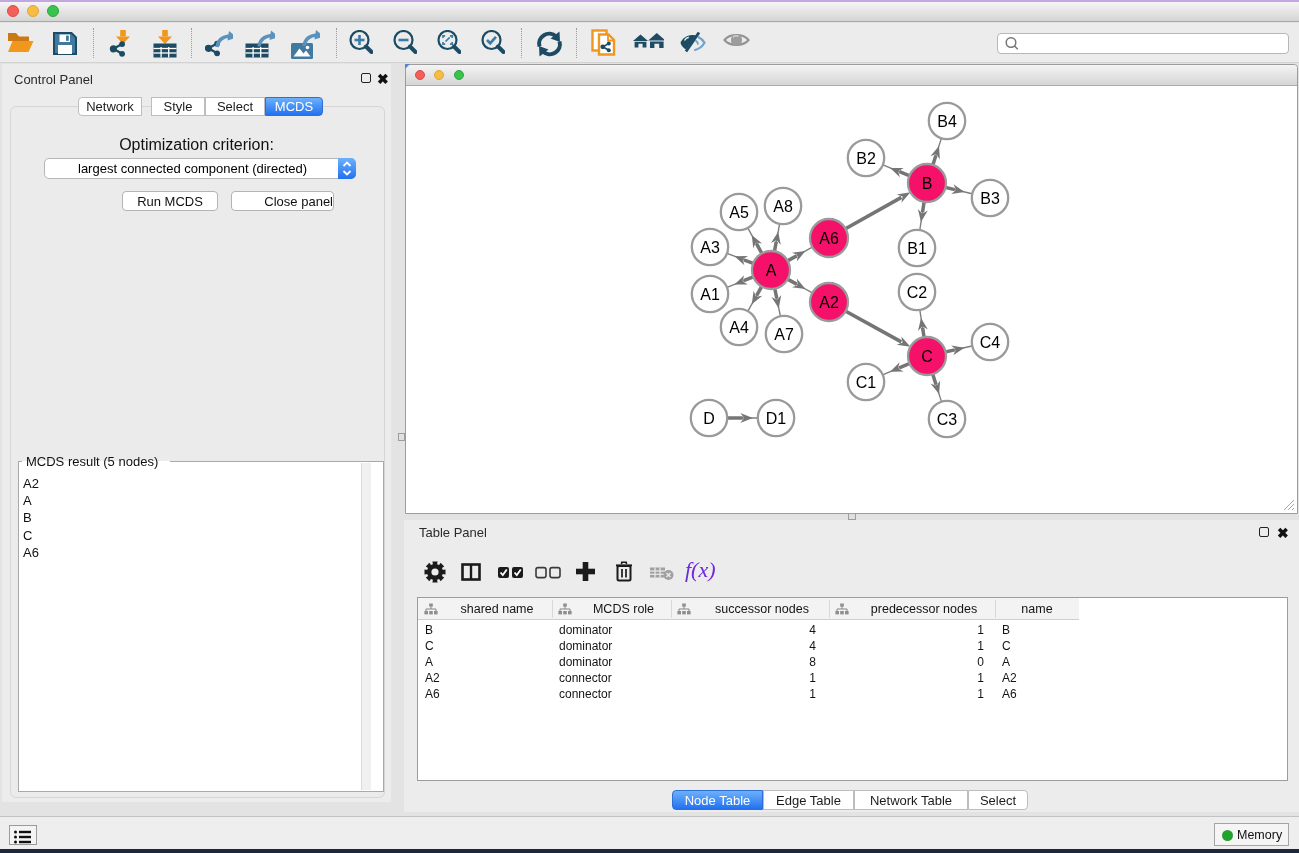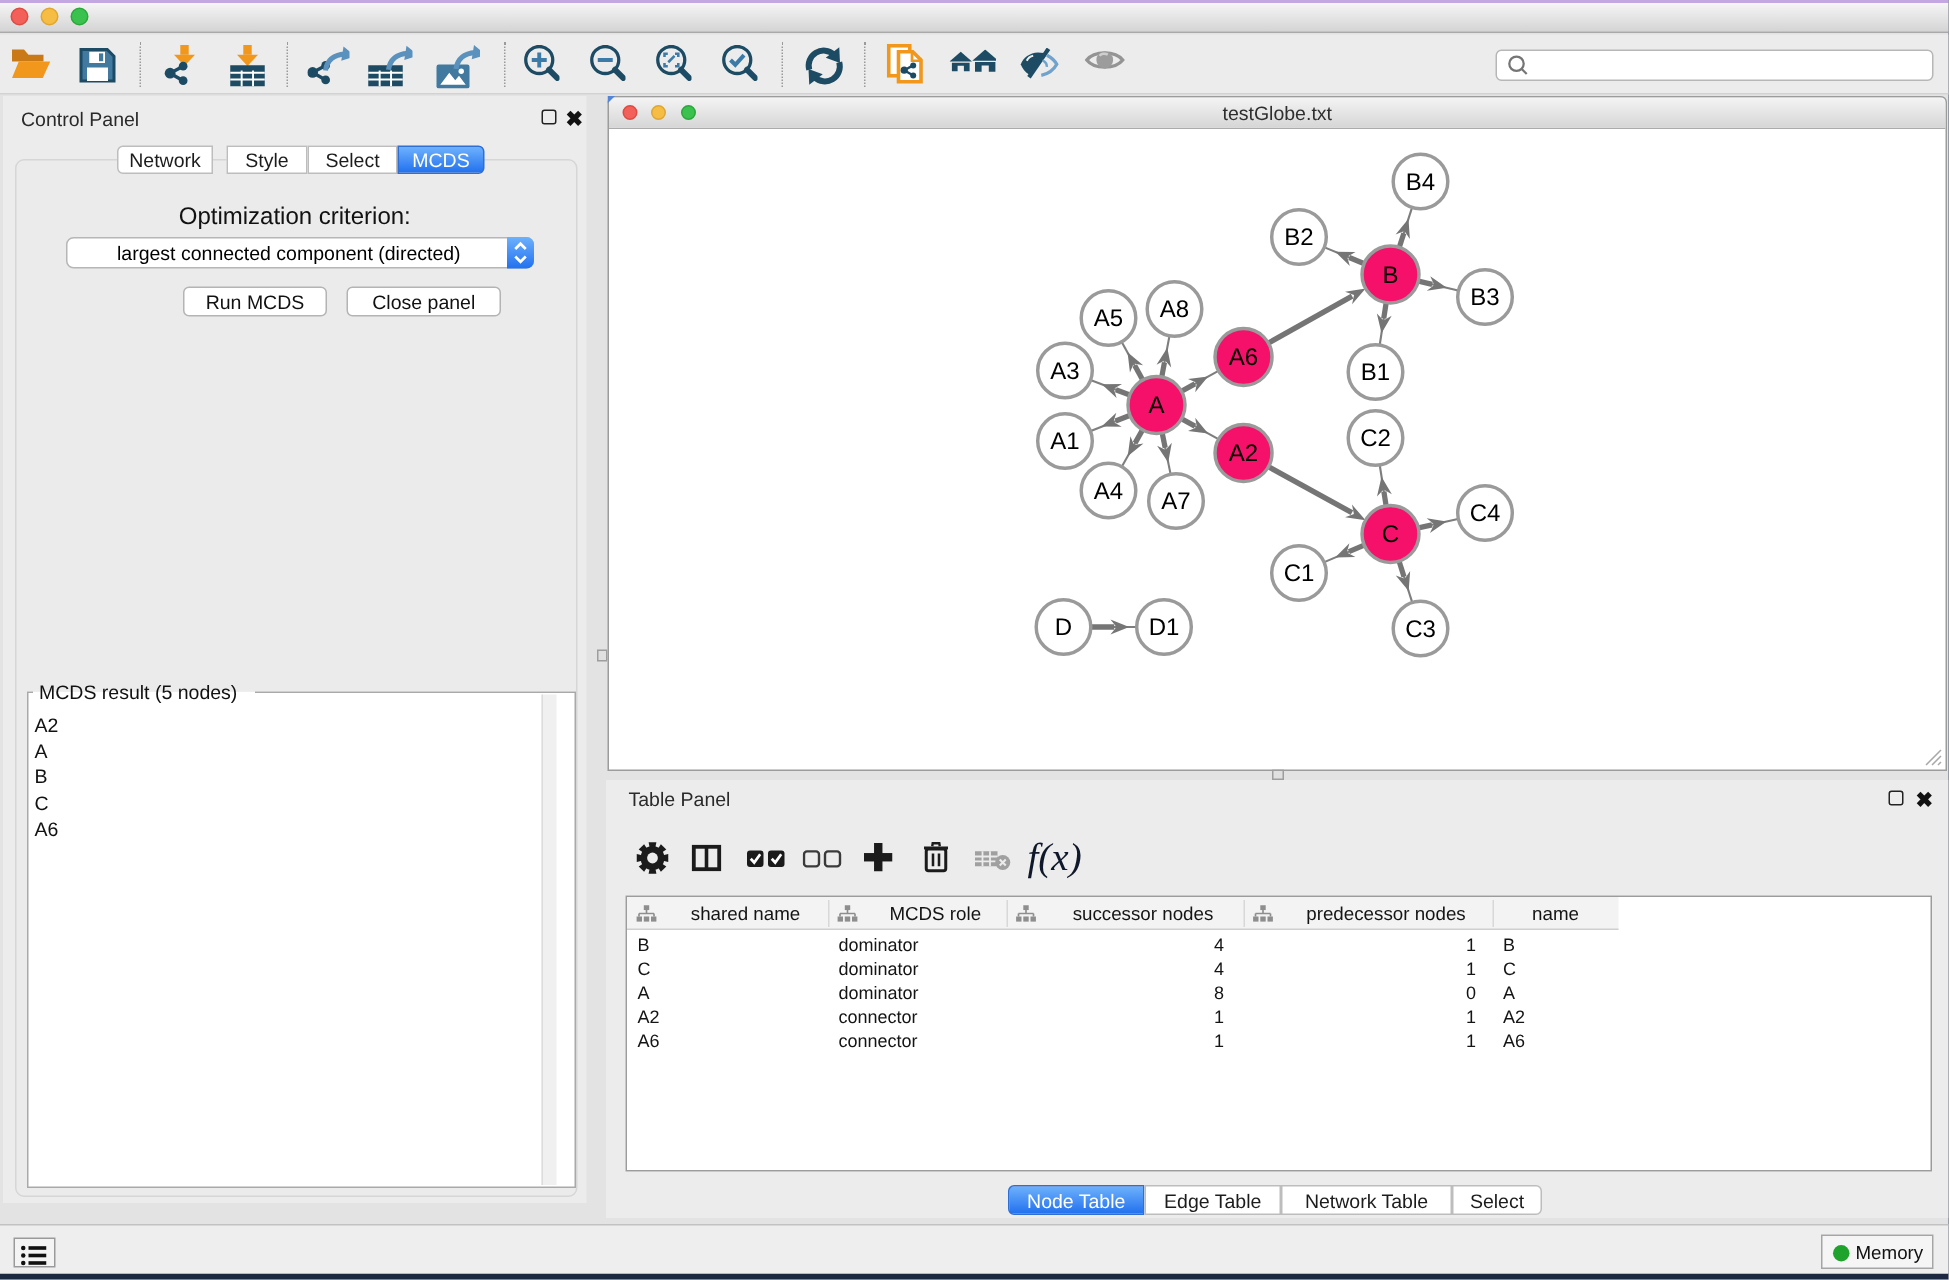--- a/index.html
+++ b/index.html
@@ -180,39 +180,38 @@
   <div style="position:absolute;left:42px;top:94px;width:312px;height:21px;background:#fff;border:1px solid #b6b6b6;border-radius:5px;">
     <div style="position:absolute;left:13px;top:2px;font-size:13px;color:#000000;padding-left:20px;">largest connected component (directed)</div>
     <div style="position:absolute;right:-1px;top:-1px;width:18px;height:21px;border-radius:0 5px 5px 0;background:linear-gradient(#6db1fc,#2271ef);">
       <svg width="18" height="21" viewBox="0 0 18 21">
         <path d="M5.5 8 L9 4.5 L12.5 8" fill="none" stroke="#fff" stroke-width="1.8"></path>
         <path d="M5.5 13 L9 16.5 L12.5 13" fill="none" stroke="#fff" stroke-width="1.8"></path>
       </svg>
     </div>
   </div>
   <div class="btn" style="left:92px;top:127px;width:96px;height:20px;line-height:19px;">Run MCDS</div>
-  <div class="btn" style="left:201px;top:127px;width:103px;height:20px;line-height:19px;">Close panel</div>
+  <div class="btn" style="left:201px;top:127px;width:103px;height:20px;line-height:19px;text-align:right;">Close panel</div>
 
   <div style="position:absolute;left:16px;top:397px;width:366px;height:331px;border:1px solid #a9a9a9;background:#fff;"></div>
   <div style="position:absolute;left:20px;top:396px;width:148px;height:1px;background:#ececec;"></div>
   <div style="position:absolute;left:20px;top:397px;width:148px;height:2px;background:#ffffff;"></div>
   <div style="position:absolute;left:24px;top:390px;font-size:13px;color:#111;">MCDS result (5 nodes)</div>
   <div style="position:absolute;left:21px;top:411px;font-size:13px;color:#111;line-height:17.2px;">A2<br>A<br>B<br>C<br>A6</div>
   <div style="position:absolute;left:359px;top:399px;width:10px;height:327px;background:#f0f0f0;border-left:1px solid #dcdcdc;"></div>
 </div>
 
 <div class="nwin">
   <svg width="5" height="5" style="position:absolute;left:-1px;top:-1px;z-index:3" viewBox="0 0 5 5">
       <path d="M0 0 L5 0 L0 5 Z" fill="#5585d8"></path>
     </svg>
   <div class="ntitle">
     <div class="tl" style="left:9px;top:5px;width:10px;height:10px;background:#f3605a;border:0.5px solid #dd4b44;"></div>
     <div class="tl" style="left:28px;top:5px;width:10px;height:10px;background:#f6bd44;border:0.5px solid #e0a630;"></div>
     <div class="tl" style="left:48px;top:5px;width:10px;height:10px;background:#3bc24e;border:0.5px solid #2aa83c;"></div>
-    <div style="position:absolute;top:3px;width:100%;text-align:center;font-size:13px;color:#2e2e2e;">testGlobe.txt</div>
   </div>
   <svg id="graph" width="891" height="426" style="position:absolute;left:0;top:23px;" viewBox="0 0 891 426">
 <line x1="365.0" y1="182.0" x2="340.8" y2="138.2" stroke="#7e7e7e" stroke-width="1.4"></line>
 <line x1="365.0" y1="182.0" x2="350.5" y2="155.7" stroke="#757575" stroke-width="3.5"></line>
 <path d="M345.7 146.9 L356.1 155.5 L349.8 154.4 L347.3 160.3 Z" fill="#757575"></path>
 <line x1="365.0" y1="182.0" x2="374.0" y2="133.9" stroke="#7e7e7e" stroke-width="1.4"></line>
 <line x1="365.0" y1="182.0" x2="370.3" y2="153.6" stroke="#757575" stroke-width="3.5"></line>
 <path d="M372.2 143.8 L374.8 157.0 L370.6 152.1 L365.0 155.1 Z" fill="#757575"></path>
 <line x1="365.0" y1="182.0" x2="319.2" y2="164.7" stroke="#7e7e7e" stroke-width="1.4"></line>
 <line x1="365.0" y1="182.0" x2="337.9" y2="171.8" stroke="#757575" stroke-width="3.5"></line>
@@ -359,21 +358,21 @@
       </svg>
 <svg style="position:absolute;left:232px;top:18px" width="25" height="15" viewBox="0 0 25 15">
 <rect x="1" y="2.5" width="15" height="10" fill="#a0a0a0"></rect>
 <line x1="1" y1="6" x2="16" y2="6" stroke="#ececec" stroke-width="1.2"></line>
 <line x1="1" y1="9.3" x2="16" y2="9.3" stroke="#ececec" stroke-width="1.2"></line>
 <line x1="6" y1="2.5" x2="6" y2="12.5" stroke="#ececec" stroke-width="1.2"></line>
 <line x1="11" y1="2.5" x2="11" y2="12.5" stroke="#ececec" stroke-width="1.2"></line>
 <circle cx="19.5" cy="10" r="5" fill="#a0a0a0"></circle>
 <path d="M17.5 8 L21.5 12 M21.5 8 L17.5 12" stroke="#ececec" stroke-width="1.4"></path>
       </svg>
-<div style="position:absolute;left:268px;top:10px;font-family:'Liberation Serif',serif;font-style:italic;font-size:26px;color:#0f172a;">f(x)</div>
+<div style="position:absolute;left:268px;top:10px;font-family:'Liberation Serif',serif;font-style:italic;font-size:22px;color:#6d28d9;">f(x)</div>
     </div>
 
   <div style="position:absolute;left:13px;top:77px;width:871px;height:184px;background:#fff;border:1px solid #9c9c9c;">
     <div style="position:absolute;left:0;top:0;width:661px;height:22px;background:#f3f3f3;border-bottom:1px solid #cfcfcf;"></div>
     <div id="thead">
         <svg style="position:absolute;left:6px;top:5px" width="14" height="13" viewBox="0 0 14 13">
 <rect x="5.2" y="0.5" width="3.6" height="3.2" fill="#8e8e8e"></rect>
 <line x1="7" y1="3.7" x2="7" y2="6" stroke="#8e8e8e" stroke-width="1.1"></line>
 <line x1="2" y1="6" x2="12" y2="6" stroke="#8e8e8e" stroke-width="1.1"></line>
 <line x1="2" y1="6" x2="2" y2="8" stroke="#8e8e8e" stroke-width="1.1"></line>

